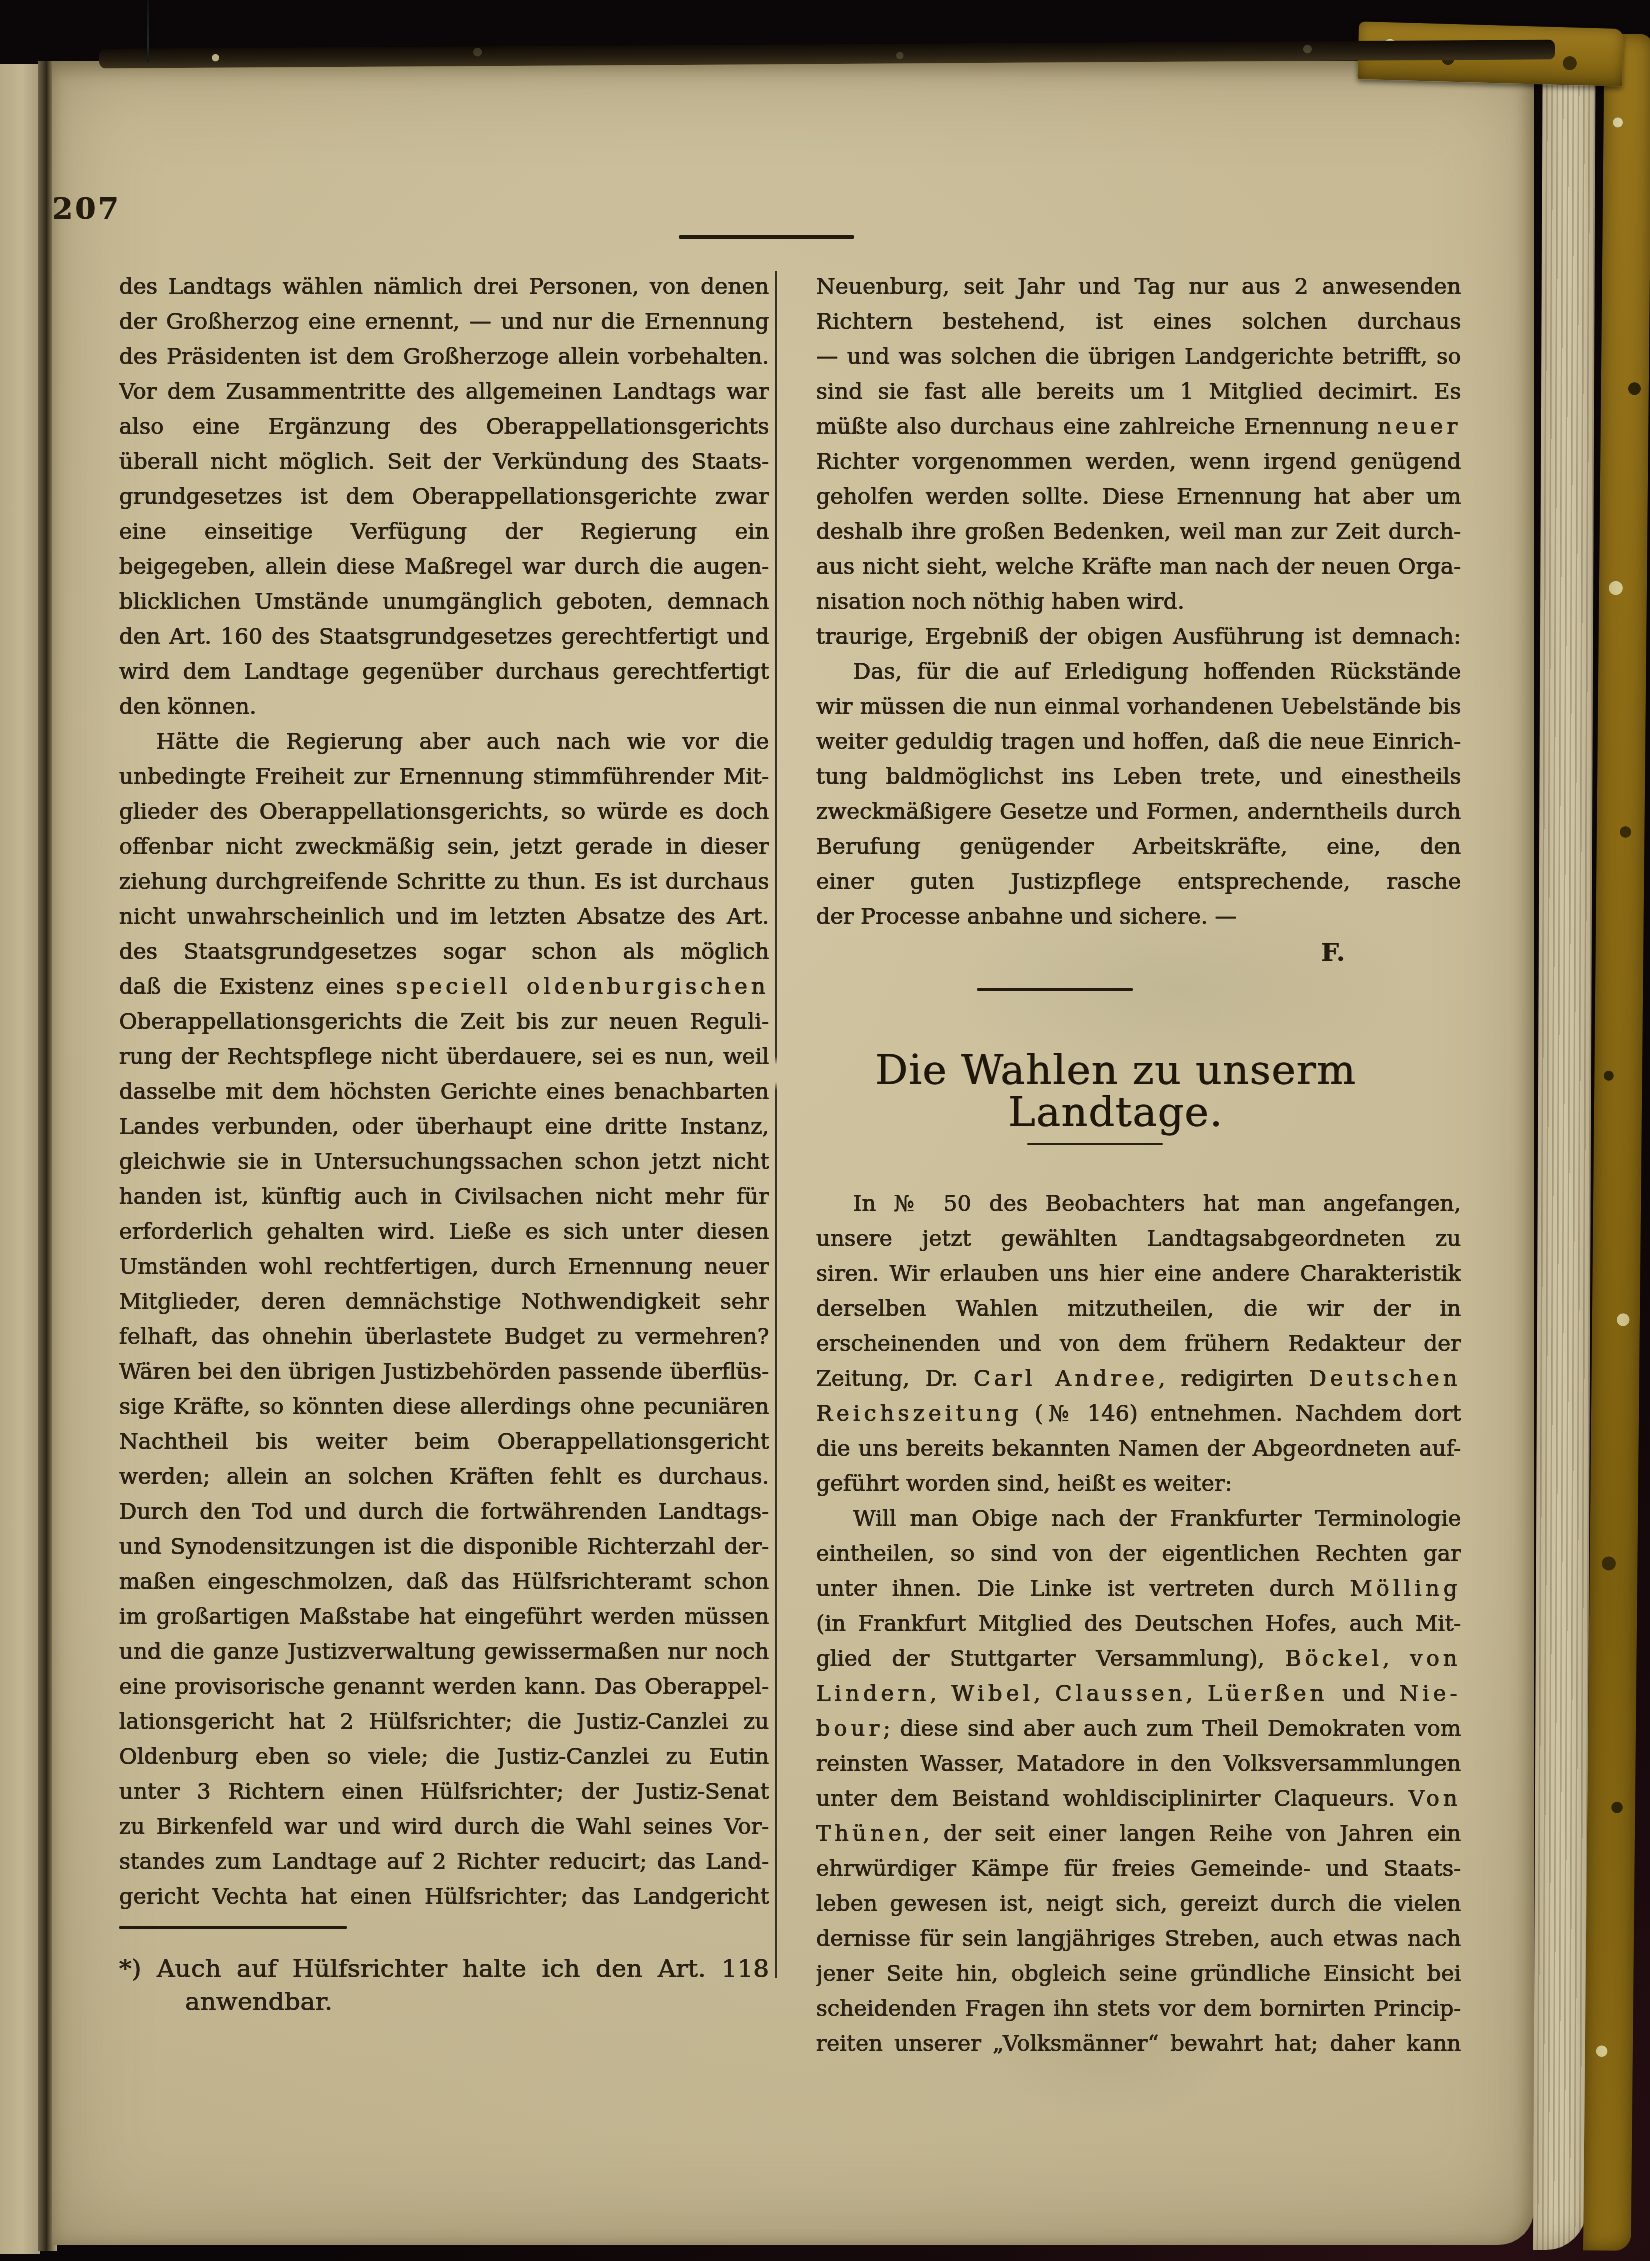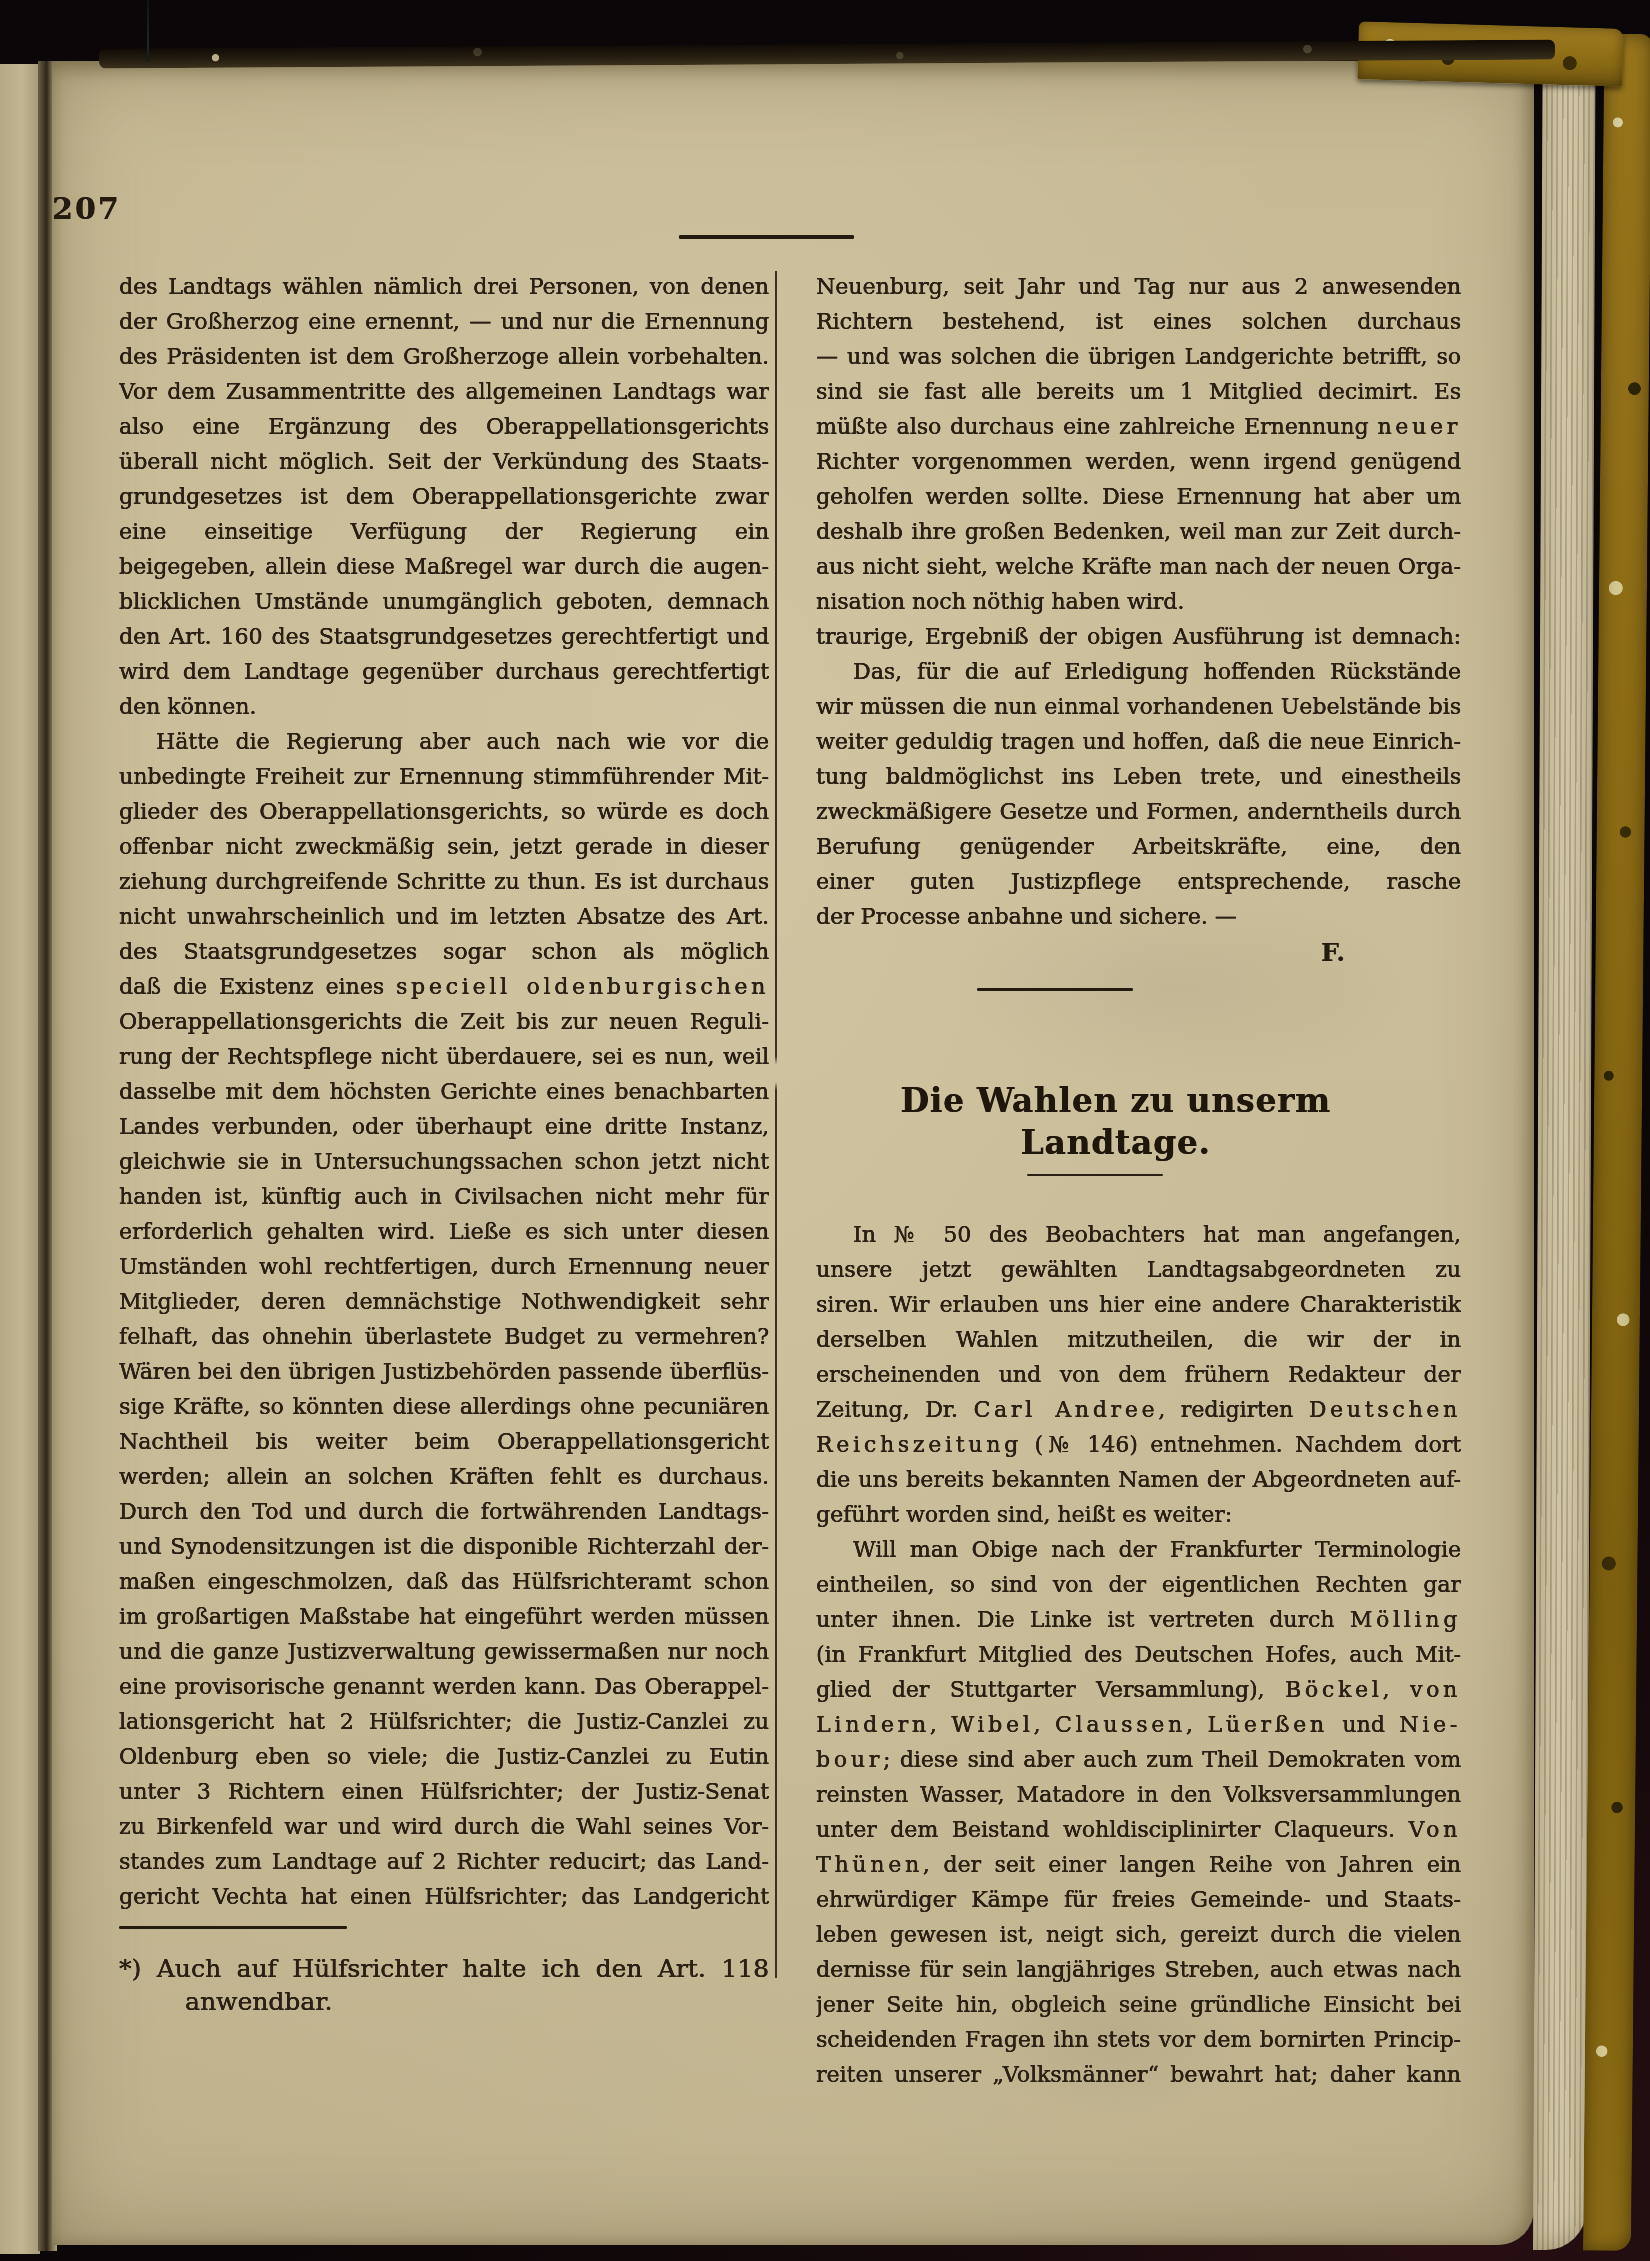--- a/index.html
+++ b/index.html
@@ -129,22 +129,22 @@
   .sig-line{
     height:37px;line-height:37px;font-size:25px;text-align:right;
     padding-right:116px;color:#241b10;font-weight:bold;
     text-shadow:0.3px 0 currentColor;
   }
   .section-divider{
     width:156px;height:3.3px;background:#241b10;border-radius:1.3px;
     margin:17px auto 0;margin-right:328px;margin-left:auto;
   }
   .article-heading{
-    margin-top:89px;padding-right:46px;text-align:center;
-    font-size:33px;line-height:42px;font-weight:bold;color:#1f160c;
+    margin-top:58px;padding-right:46px;text-align:center;
+    font-size:41px;line-height:42px;font-weight:normal;color:#1f160c;
     letter-spacing:0.7px;text-shadow:0.4px 0 currentColor;
   }
   .heading-rule{
     width:136px;height:2.6px;background:#2a2015;border-radius:1.3px;
     margin:9.3px auto 0;margin-right:298px;margin-left:auto;
   }
   .sec2{margin-top:41px;}
 
   .footnote-rule{width:228px;height:3.3px;background:#241b10;margin-top:12px;border-radius:1.3px;}
   .footnote{margin-top:22.5px;}

